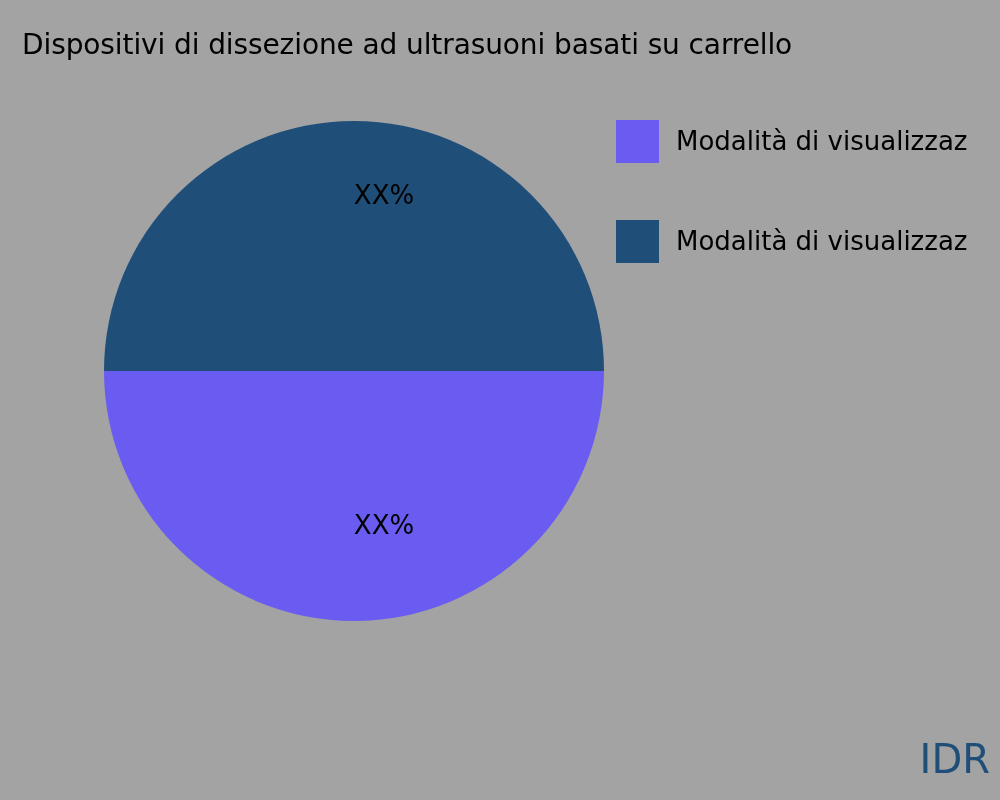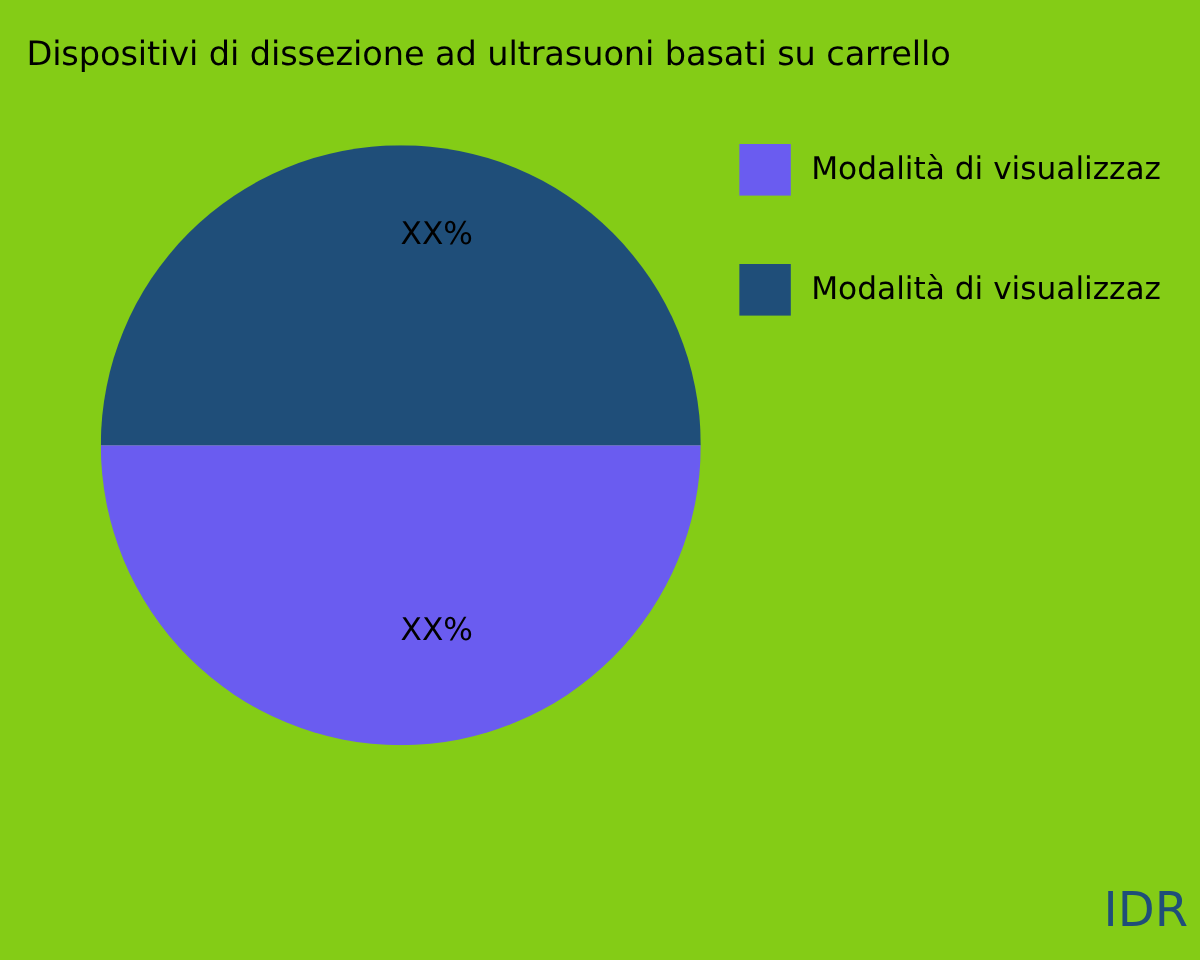--- a/index.html
+++ b/index.html
@@ -7,36 +7,36 @@
     padding: 0;
     background: #ffffff;
   }
   body {
     font-family: "DejaVu Sans", sans-serif;
   }
   #canvas {
     position: relative;
     width: 1000px;
     height: 800px;
-    background: #84cc16;
+    background: #a3a3a3;
     overflow: hidden;
   }
   #chart-title {
     position: absolute;
     left: 22px;
     top: 26px;
     font-size: 28px;
     line-height: 38px;
     color: #000000;
     white-space: nowrap;
     letter-spacing: -0.1px;
   }
   #pie-wrap {
     position: absolute;
-    left: 84px;
+    left: 104px;
     top: 121px;
     width: 500px;
     height: 500px;
   }
   #pie-svg {
     display: block;
     width: 500px;
     height: 500px;
   }
   .slice-label {

